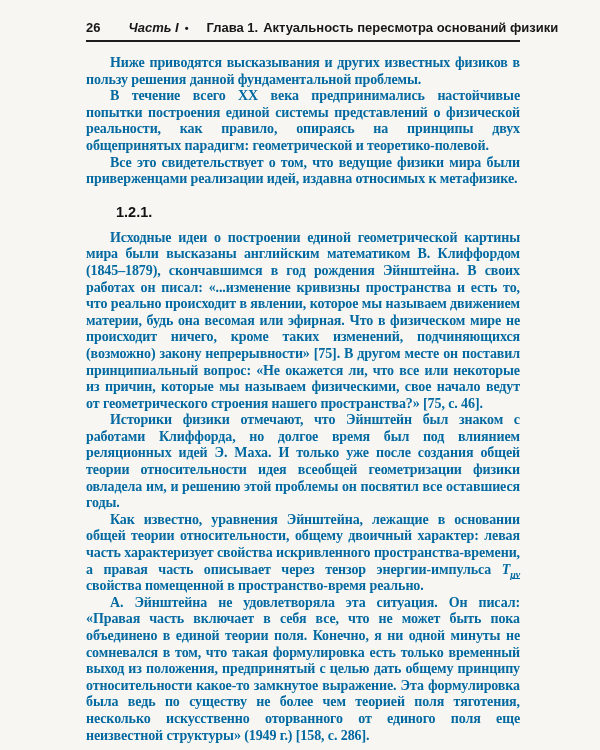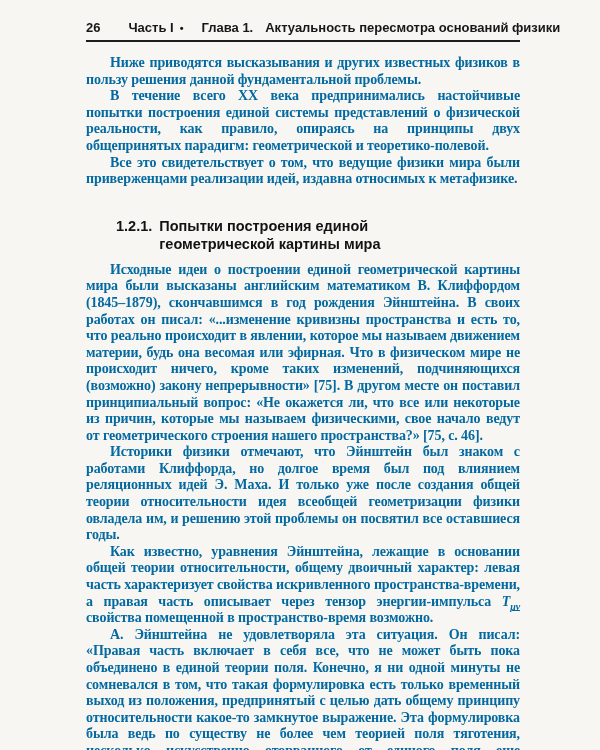--- a/index.html
+++ b/index.html
@@ -18,40 +18,40 @@
   .page-header {
     display: flex;
     align-items: center;
     font-family: "Liberation Sans", sans-serif;
     font-weight: 700;
     font-size: 13px;
     color: #171717;
     white-space: nowrap;
   }
   .page-header .pnum { margin-right: 28px; }
-  .page-header .part { margin-right: 6px; }
+  .page-header .part { margin-right: 6px; font-style: italic; }
   .page-header .bullet { margin-right: 18px; font-size: 11px; }
-  .page-header .chap { margin-right: 12px; }
+  .page-header .chap { margin-right: 5px; }
   .page-header .chap-title { }
   .rule {
     border-bottom: 2px solid #1d1d1d;
     margin-top: 5px;
   }
   .body-text { margin-top: 13px; }
   .para {
     margin: 0;
     font: 700 14px/16.6px "Liberation Serif", serif;
     text-align: justify;
     text-indent: 24px;
     color: #0369a1;
     letter-spacing: -0.1px;
   }
   .section-heading {
     display: flex;
-    margin: 29px 0 9px 30px;
+    margin: 15px 0 9px 30px;
     font: 700 14.5px/18px "Liberation Sans", sans-serif;
     color: #131313;
     letter-spacing: 0;
   }
   .section-heading .sec-num { margin-right: 7px; }
   .tensor { font-style: italic; white-space: nowrap; }
   .tensor sub {
     font-size: 10px;
     font-style: italic;
     line-height: 0;
@@ -74,27 +74,23 @@
   <div class="rule"></div>
 
   <main class="body-text">
 
     <p class="para">Ниже приводятся высказывания и других известных физиков в пользу решения данной фундаментальной проблемы.</p>
     <p class="para">В течение всего XX века предпринимались настойчивые попытки построения единой системы представлений о физической реальности, как правило, опираясь на принципы двух общепринятых парадигм: геометрической и теоретико-полевой.</p>
     <p class="para">Все это свидетельствует о том, что ведущие физики мира были приверженцами реализации идей, издавна относимых к метафизике.</p>
 
     <h2 class="section-heading">
       <span class="sec-num">1.2.1.</span>
-      <span class="sec-title">
-        <span>Попытки построения единой</span><br>
-        <span>геометрической картины мира</span>
-      </span>
     </h2>
 
     <p class="para">Исходные идеи о построении единой геометрической картины мира были высказаны английским математиком В. Клиффордом (1845–1879), скончавшимся в год рождения Эйнштейна. В своих работах он писал: «...изменение кривизны пространства и есть то, что реально происходит в явлении, которое мы называем движением материи, будь она весомая или эфирная. Что в физическом мире не происходит ничего, кроме таких изменений, подчиняющихся (возможно) закону непрерывности» [75]. В другом месте он поставил принципиальный вопрос: «Не окажется ли, что все или некоторые из причин, которые мы называем физическими, свое начало ведут от геометрического строения нашего пространства?» [75, с. 46].</p>
     <p class="para">Историки физики отмечают, что Эйнштейн был знаком с работами Клиффорда, но долгое время был под влиянием реляционных идей Э. Маха. И только уже после создания общей теории относительности идея всеобщей геометризации физики овладела им, и решению этой проблемы он посвятил все оставшиеся годы.</p>
 
-    <p class="para"><span>Как известно, уравнения Эйнштейна, лежащие в основании общей теории относительности, общему двоичный характер: левая часть характеризует свойства искривленного пространства-времени, а правая часть описывает через тензор энергии-импульса </span><span class="tensor"><span>T</span><sub>μν</sub></span><span> свойства помещенной в пространство-время возможно.</span></p>
+    <p class="para"><span>Как известно, уравнения Эйнштейна, лежащие в основании общей теории относительности, общему двоичный характер: левая часть характеризует свойства искривленного пространства-времени, а правая часть описывает через тензор энергии-импульса </span><span class="tensor"><span>T</span><sub>μν</sub></span><span> свойства помещенной в пространство-время реально.</span></p>
 
     <p class="para">А. Эйнштейна не удовлетворяла эта ситуация. Он писал: «Правая часть включает в себя все, что не может быть пока объединено в единой теории поля. Конечно, я ни одной минуты не сомневался в том, что такая формулировка есть только временный выход из положения, предпринятый с целью дать общему принципу относительности какое-то замкнутое выражение. Эта формулировка была ведь по существу не более чем теорией поля тяготения, несколько искусственно оторванного от единого поля еще неизвестной структуры» (1949 г.) [158, с. 286].</p>
 
   </main>
 </div>
 
 </body></html>

